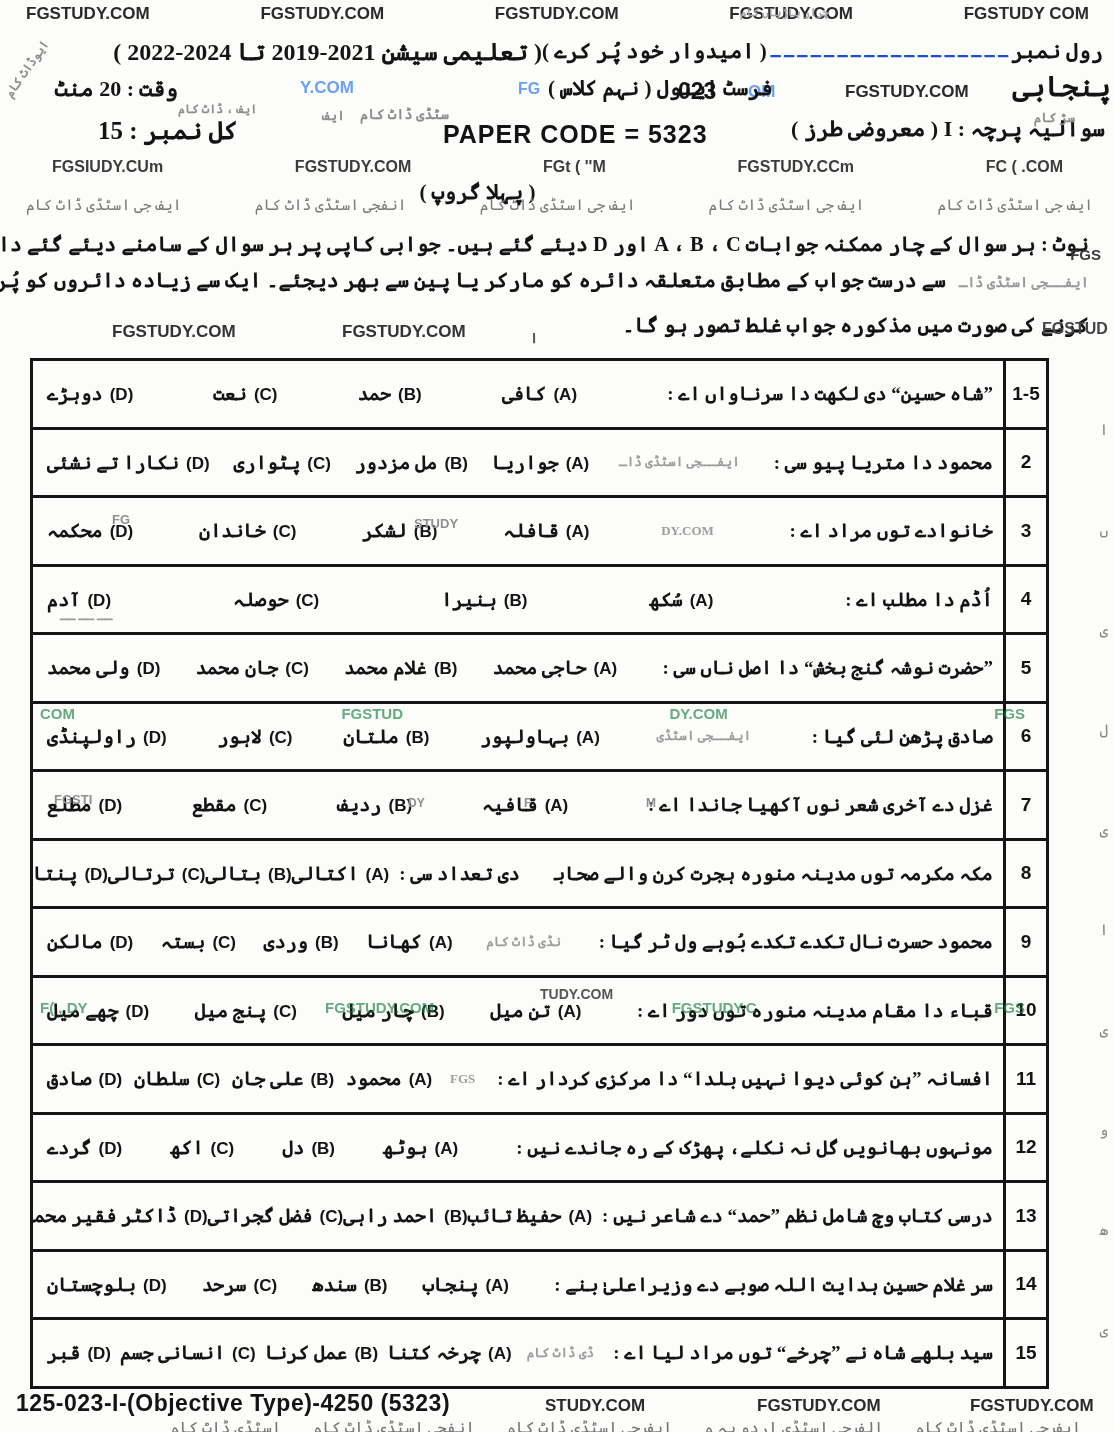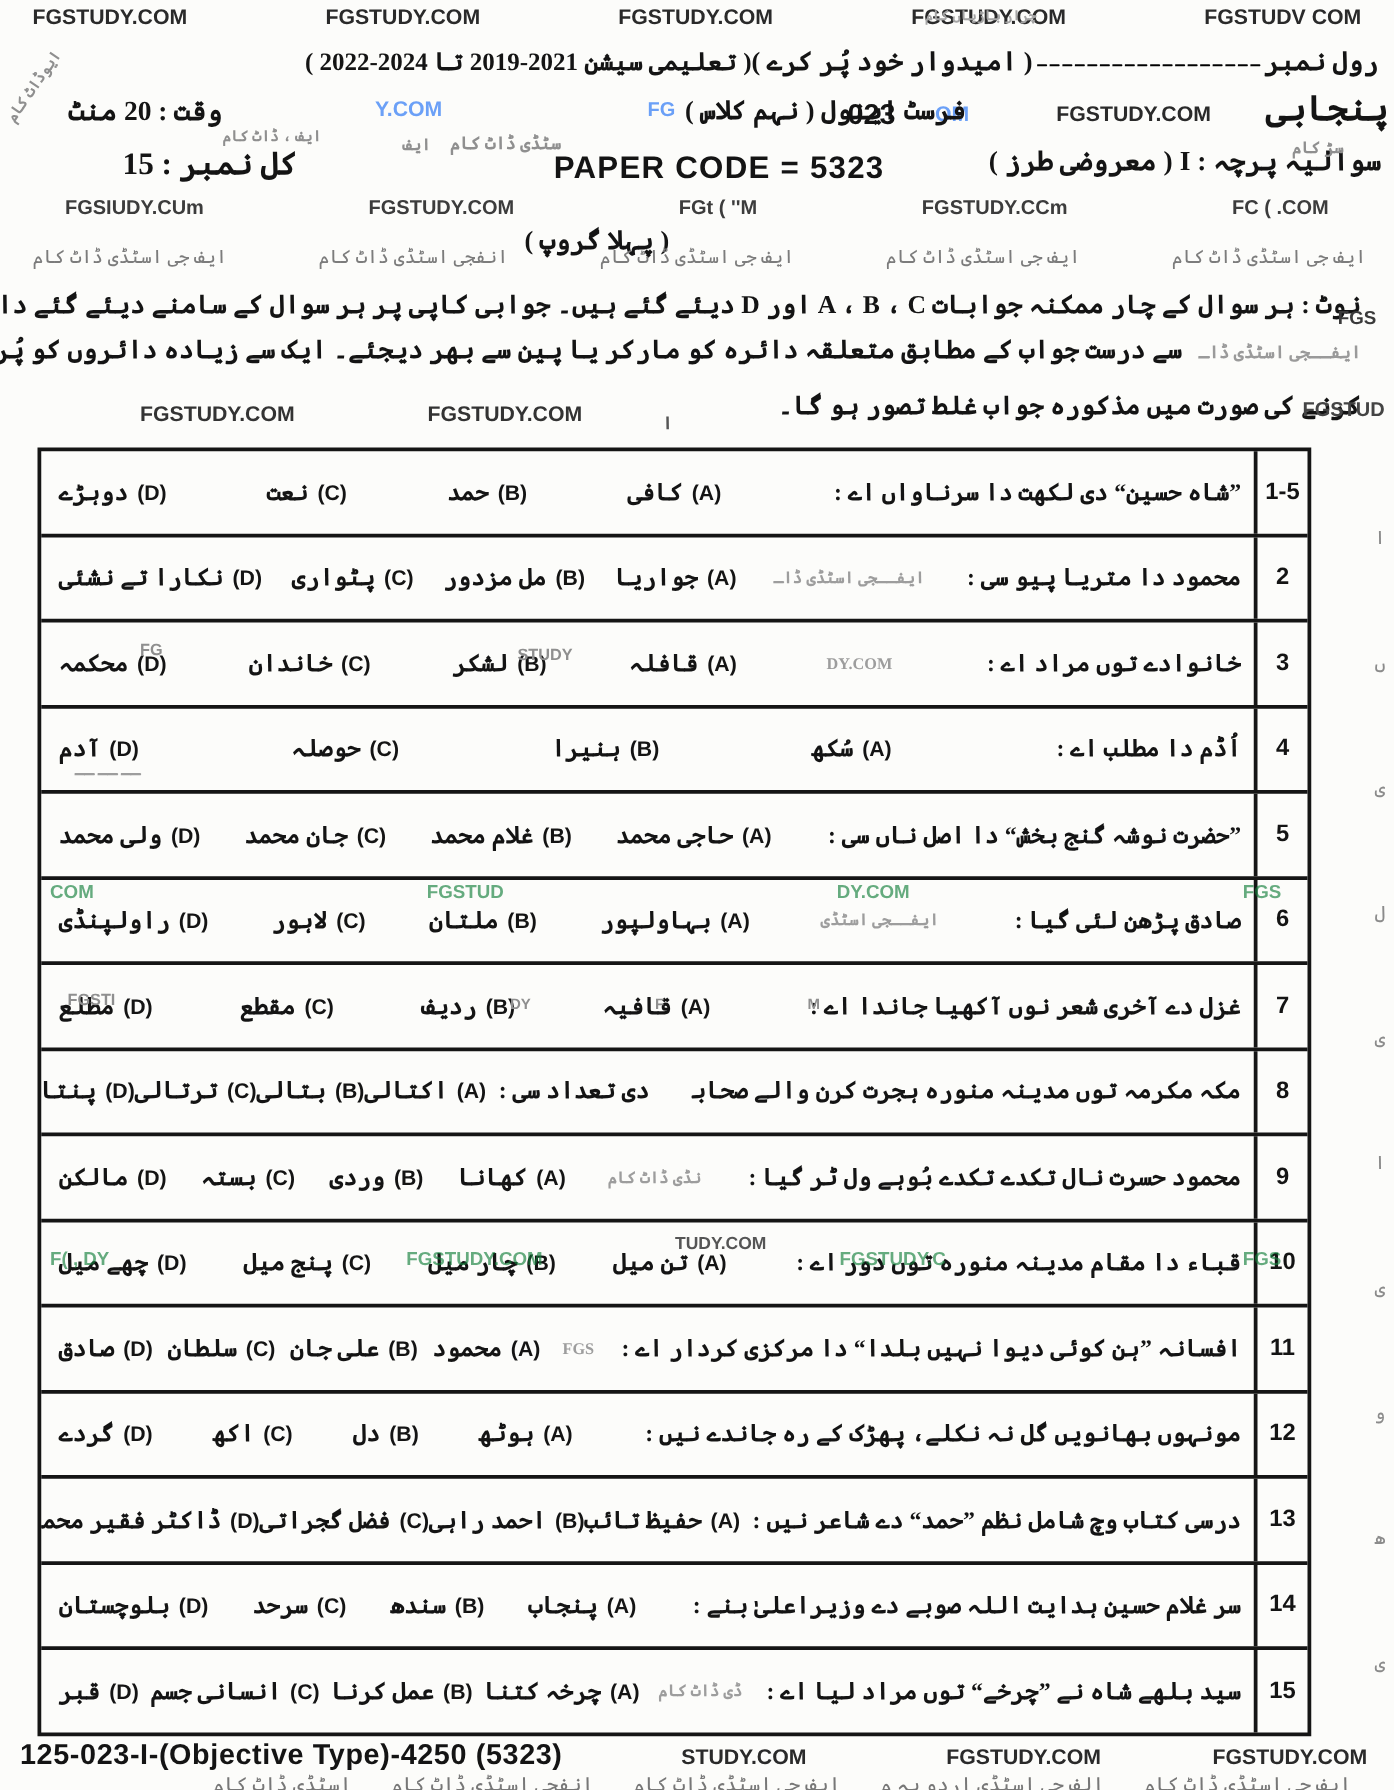--- a/index.html
+++ b/index.html
@@ -15,22 +15,22 @@
   .sans{font-family:"Liberation Sans", sans-serif;}
   .b{font-weight:700;}
   .wm{font-family:"Liberation Sans", sans-serif;font-weight:700;color:#2a2a2a;}
   .wm-soft{color:#3b82f6;opacity:.75;}
 
   
   #top-wm{top:4px;left:0;width:1115px;display:flex;justify-content:space-between;padding:0 26px;box-sizing:border-box;font-size:17px;}
 
   
   #roll-line{top:26px;right:12px;left:30px;display:flex;flex-direction:row;align-items:center;font-size:21px;font-weight:700;direction:rtl;white-space:nowrap;}
-  #roll-line .dashes{letter-spacing:2px;font-size:12px;margin:16px 4px;color:#000000;}
-  #roll-line .session{font-size:20px;margin-left:20px;}
+  #roll-line .dashes{letter-spacing:2px;font-size:16px;margin:16px 4px;color:#1d4ed8;}
+  #roll-line .session{font-size:24px;margin-left:20px;}
 
   
   .h2{font-weight:700;}
   #subject{right:4px;top:70px;font-size:28px;}
   #wm-site-h2{left:845px;top:82px;font-size:17px;}
   #wm-om{left:748px;top:82px;font-size:17px;}
   #code-frag{left:678px;top:78px;font-size:23px;font-family:"Liberation Sans",sans-serif;}
   #exam-title{left:548px;top:76px;font-size:21px;}
   #wm-fg{left:518px;top:80px;font-size:16px;}
   #wm-ycom{left:300px;top:78px;font-size:17px;}
@@ -104,21 +104,21 @@
   .ov-18{left:530px;top:330px;font-size:14px;color:#555;}
 </style>
 </head>
 <body>
 
 <div id="top-wm" class="abs wm">
   <span>FGSTUDY.COM</span>
   <span>FGSTUDY.COM</span>
   <span>FGSTUDY.COM</span>
   <span>FGSTUDY.COM</span>
-  <span>FGSTUDV COM</span>
+  <span>FGSTUDY COM</span>
 </div>
 
 <div id="roll-line" class="abs">
   <span>رول نمبر</span>
   <span class="dashes">ـ ـ ـ ـ ـ ـ ـ ـ ـ ـ ـ ـ ـ ـ ـ ـ ـ ـ</span>
   <span>( امیدوار خود پُر کرے )</span>
   <span class="session">( تعلیمی سیشن ‎2019-2021‎ تا ‎2022-2024‎ )</span>
 </div>
 
 <div id="subject" class="abs h2 rtl">پنجابی</div>

